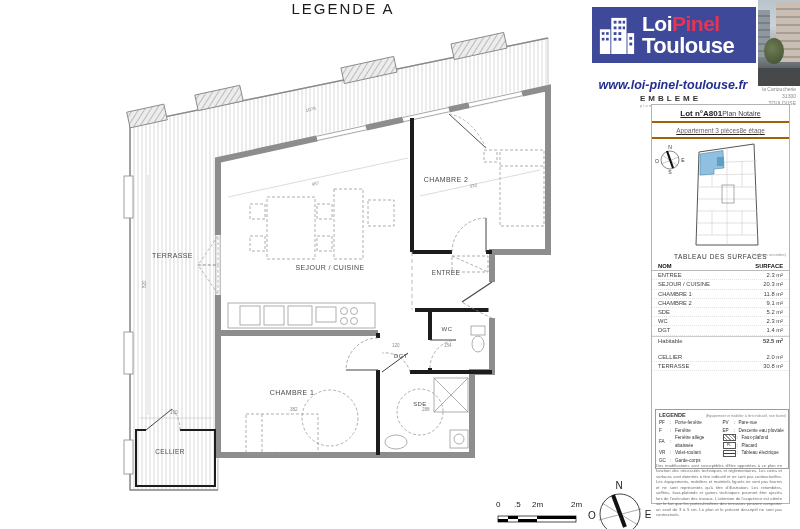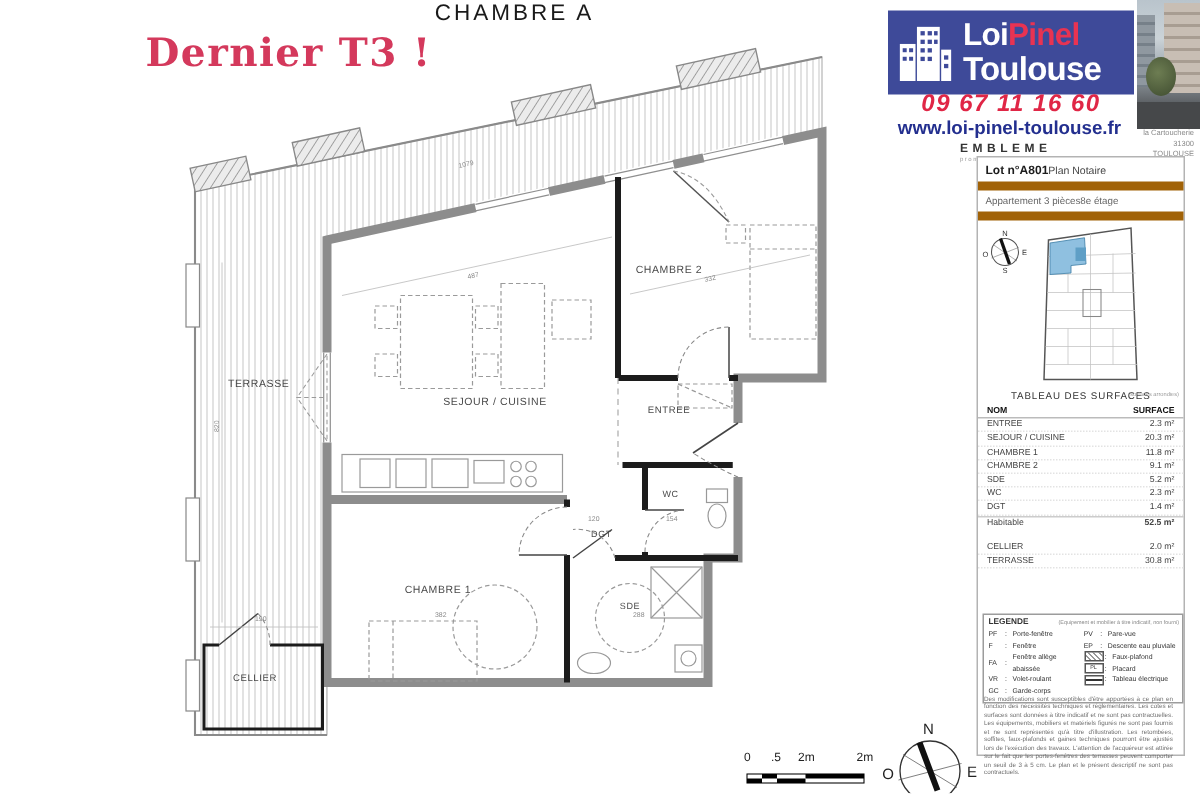--- a/index.html
+++ b/index.html
@@ -15,41 +15,41 @@
 
   
   #banner{left:592px;top:7px;width:164px;height:56px;background:#3e4a99;display:flex;align-items:center;}
   #banner .bl{margin-left:6px;}
   #banner .txt{margin-left:6px;line-height:1;}
   .brand-l1{font-size:21px;font-weight:bold;letter-spacing:-0.5px;}
   .brand-l1 .w{color:#fff;} .brand-l1 .r{color:#e83352;}
   .brand-l2{font-size:22px;font-weight:bold;color:#fff;letter-spacing:-0.5px;margin-top:1px;}
   #phone{left:592px;top:61px;width:164px;text-align:center;font-size:16px;font-weight:bold;
     font-style:italic;color:#e02646;letter-spacing:1px;}
-  #website{left:573px;top:78px;width:200px;text-align:center;font-size:12.5px;font-weight:bold;color:#232f8f;}
+  #website{left:573px;top:78px;width:200px;text-align:center;font-size:12.5px;font-weight:bold;color:#232f8f;font-style:italic;}
   #embleme{left:640px;top:94px;width:70px;text-align:left;}
   #embleme .nm{font-size:8px;font-weight:bold;letter-spacing:3px;color:#333;}
   #embleme .tg{font-size:4px;color:#999;letter-spacing:1px;}
   #address{left:730px;top:86px;width:66px;text-align:right;font-size:5px;color:#8a8a8a;line-height:1.35;}
 
   
   #photo{left:758px;top:0px;width:42px;height:86px;background:
     linear-gradient(180deg,#b9c4cc 0%,#cbd3d8 30%,#9aa4ab 55%,#5d6165 80%,#3c3f42 100%);overflow:hidden;}
   #photo .bld{position:absolute;left:18px;top:2px;width:24px;height:60px;
     background:repeating-linear-gradient(180deg,#c8beb4 0 6px,#a89d92 6px 8px);}
   #photo .bld2{position:absolute;left:0px;top:10px;width:12px;height:48px;
     background:repeating-linear-gradient(180deg,#8f98a0 0 5px,#768089 5px 7px);}
   #photo .tree{position:absolute;left:6px;top:38px;width:20px;height:26px;border-radius:50%;
     background:radial-gradient(circle at 40% 40%,#6d7d52,#3f4c30);}
   #photo .road{position:absolute;left:0;top:68px;width:42px;height:18px;background:#46484a;}
 
   
   #panel{left:651px;top:104px;width:137px;height:398px;border:1px solid #b3b3b3;background:#fff;}
-  .prow{display:flex;justify-content:flex-start;align-items:baseline;padding:4px 5px 3px 5px;
-    border-bottom:6px solid #a16207;}
+  .prow{display:flex;justify-content:center;align-items:baseline;padding:4px 5px 3px 5px;
+    border-bottom:2px solid #a16207;text-decoration:underline;}
   .lot-no{font-size:8px;font-weight:bold;color:#1d1d1d;}
   .lot-plan{font-size:7px;color:#444;}
   .apt{font-size:6.5px;color:#666;} .floor{font-size:6.5px;color:#666;}
   #preview{position:relative;height:112px;}
 
   #surfaces{position:relative;margin-top:2px;}
   #surf-title{text-align:center;font-size:6.5px;letter-spacing:0.6px;color:#333;}
   #surf-note{position:absolute;right:3px;top:0px;font-size:3.8px;color:#999;}
   .srow{display:flex;justify-content:space-between;padding:0 6px;font-size:5.8px;color:#444;
     line-height:8.2px;border-bottom:1px dotted #e3e3e3;}
@@ -257,22 +257,21 @@
       <text x="446" y="182" text-anchor="middle">CHAMBRE 2</text>
       <text x="446" y="275" text-anchor="middle" font-size="6.4">ENTREE</text>
       <text x="447" y="331" text-anchor="middle" font-size="6">WC</text>
       <text x="401" y="358" text-anchor="middle" font-size="6">DGT</text>
       <text x="292" y="395" text-anchor="middle">CHAMBRE 1</text>
       <text x="420" y="406" text-anchor="middle" font-size="6">SDE</text>
       <text x="170" y="454" text-anchor="middle" font-size="6.4">CELLIER</text>
     </g>
   </svg>
 
-  <div class="abs" id="batiment-title">CHAMBRE A</div>
-  <div class="abs" id="dernier-t3">Dernier T3 !</div>
+  <div class="abs" id="batiment-title">LEGENDE A</div>
 
   <div class="abs" id="banner">
     <svg class="bl" width="38" height="44" viewBox="0 0 40 44">
       <rect x="2" y="16" width="11" height="26" fill="#fff"></rect>
       <rect x="14" y="4" width="16" height="38" fill="#fff"></rect>
       <rect x="31" y="20" width="7" height="22" fill="#fff"></rect>
       <g fill="#3e4a99">
         <rect x="16.5" y="7" width="3" height="3"></rect>
           <rect x="21.5" y="7" width="3" height="3"></rect>
           <rect x="26" y="7" width="2.5" height="3"></rect>
@@ -289,21 +288,20 @@
           <rect x="8.5" y="25" width="2.8" height="2.8"></rect>
         <rect x="33" y="24" width="3" height="3"></rect>
           <rect x="33" y="30" width="3" height="3"></rect>
       </g>
     </svg>
     <div class="txt">
       <div class="brand-l1"><span class="w">Loi</span><span class="r">Pinel</span></div>
       <div class="brand-l2">Toulouse</div>
     </div>
   </div>
-  <div class="abs" id="phone">09 67 11 16 60</div>
   <div class="abs" id="website">www.loi-pinel-toulouse.fr</div>
 
   <div class="abs" id="embleme">
     <div class="nm">EMBLEME</div>
     <div class="tg">promotion urbaine</div>
   </div>
   <div class="abs" id="address">
     <div>la Cartoucherie</div>
     <div>31300</div>
     <div>TOULOUSE</div>

